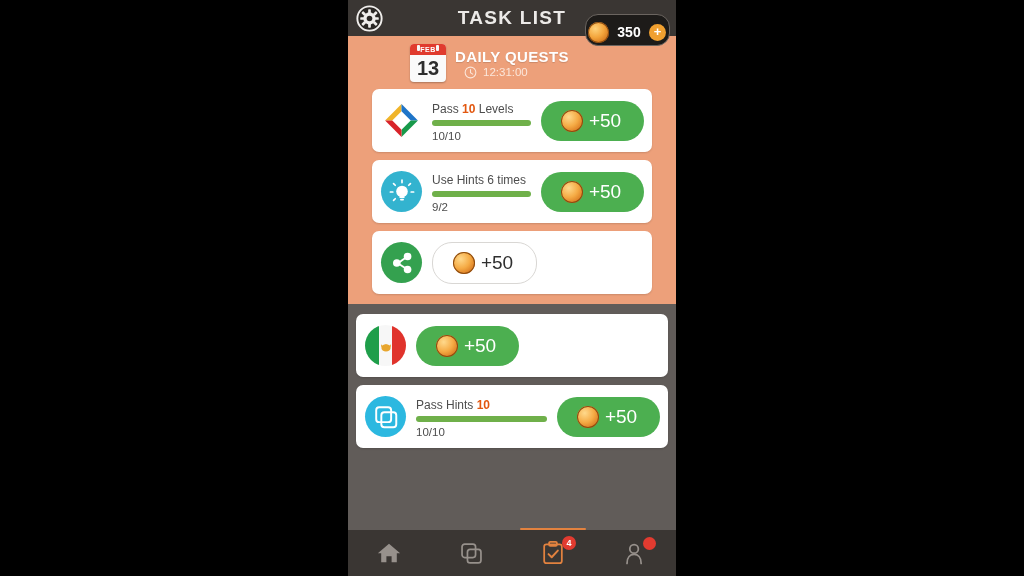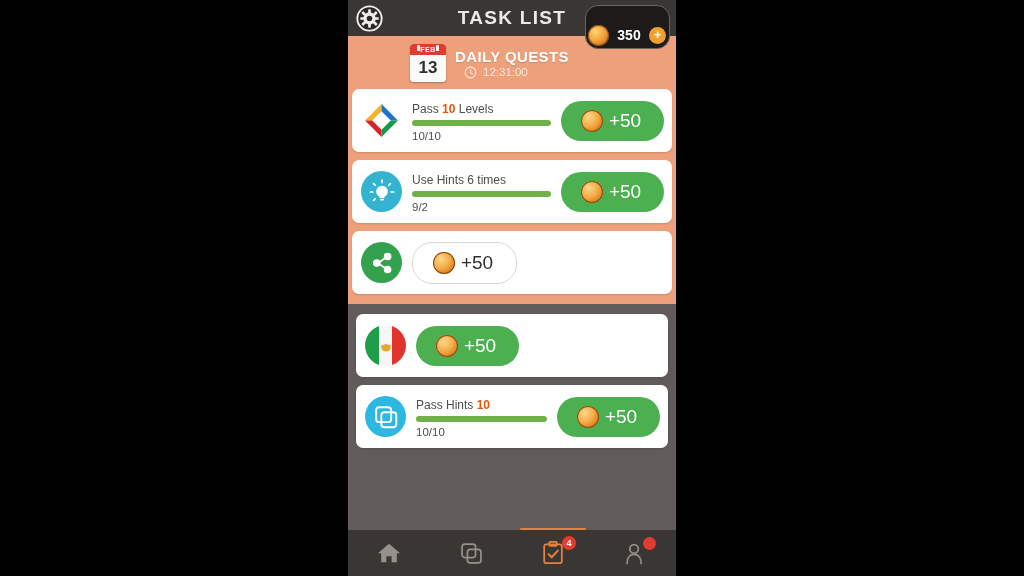--- a/index.html
+++ b/index.html
@@ -7,47 +7,47 @@
   .stage{position:relative;width:1024px;height:576px;background:#000;}
   .phone{position:absolute;left:348px;top:0;width:328px;height:576px;background:#615c59;overflow:hidden;}
 
   
   .topbar{position:relative;height:36px;background:#3a3633;display:flex;align-items:center;}
   .gear-btn{position:absolute;left:6px;top:3px;width:30px;height:30px;border-radius:50%;
             display:flex;align-items:center;justify-content:center;}
   .gear-btn svg{display:block;}
   .app-title{position:absolute;left:0;right:0;top:0;height:48px;line-height:36px;text-align:center;
              color:#eceae8;font-size:19px;font-weight:bold;letter-spacing:1.3px;}
-  .coin-pill{position:absolute;right:6px;top:5px;height:26px;background:#1d1b19;border-radius:13px;
-             display:flex;align-items:center;padding:16px 3px 0 2px;gap:5px;border:1px solid #6b6560;}
+  .coin-pill{position:absolute;right:6px;top:14px;height:26px;background:#1d1b19;border-radius:13px;
+             display:flex;align-items:center;padding:4px 3px 0 2px;gap:5px;border:1px solid #6b6560;}
   .coin-ico{width:21px;height:21px;border-radius:50%;flex:0 0 auto;}
   .coin-ico.gold{background:radial-gradient(circle at 35% 32%,#ffd27a 0%,#f3a43b 45%,#d4761d 78%,#a1500f 100%);
                  box-shadow:inset 0 0 0 1px #8c4b10;}
   .coin-count{color:#fff;font-size:14px;font-weight:bold;min-width:30px;text-align:center;}
   .plus-btn{width:17px;height:17px;border-radius:50%;background:#f0a030;color:#fff;font-size:13px;
             font-weight:bold;line-height:16px;text-align:center;flex:0 0 auto;}
 
   
   .daily-section{background:#eda07a;padding:0 0 10px 0;}
   .daily-head{display:flex;align-items:center;padding:8px 0 7px 62px;gap:9px;}
   .cal{width:36px;height:38px;background:#fafafa;border-radius:4px;overflow:hidden;
        box-shadow:0 1px 2px rgba(0,0,0,.28);flex:0 0 auto;position:relative;}
   .cal-top{height:11px;background:#e03b2e;color:#fff;font-size:7px;font-weight:bold;
            text-align:center;line-height:11px;letter-spacing:.5px;position:relative;}
   .cal-ring{position:absolute;top:1px;width:3px;height:6px;background:#f7f7f7;border-radius:1px;}
   .cal-ring.l{left:7px;} .cal-ring.r{right:7px;}
-  .cal-day{height:27px;line-height:26px;text-align:center;color:#2e2e2e;font-size:17px;font-weight:bold;}
+  .cal-day{height:27px;line-height:26px;text-align:center;color:#2e2e2e;font-size:20px;font-weight:bold;}
   .daily-titles{display:flex;flex-direction:column;gap:1px;}
   .daily-title{color:#fff;font-size:15px;font-weight:bold;letter-spacing:.4px;
                text-shadow:0 1px 1px rgba(0,0,0,.15);}
   .daily-timer{display:flex;align-items:center;gap:6px;padding-left:9px;}
   .timer-txt{color:#fbe6da;font-size:11.5px;}
 
   
-  .task-list{padding:0 4px;display:flex;flex-direction:column;gap:8px;}
+  .task-list{padding:0 24px;display:flex;flex-direction:column;gap:8px;}
   .gray-list{padding:10px 8px 0 8px;display:flex;flex-direction:column;gap:8px;}
   .task{background:#fff;border-radius:7px;height:63px;display:flex;align-items:center;
         padding:0 8px 0 9px;gap:10px;box-shadow:0 1px 2px rgba(0,0,0,.14);}
   .t-icon{width:41px;height:41px;flex:0 0 auto;border-radius:50%;display:flex;
           align-items:center;justify-content:center;overflow:hidden;}
   .t-icon.nobg{border-radius:0;}
   .t-body{flex:1 1 auto;display:flex;flex-direction:column;gap:4px;min-width:0;padding-top:2px;}
   .t-title{font-size:12px;color:#4d4d4d;white-space:nowrap;overflow:hidden;}
   .t-title b{color:#e2570f;font-weight:bold;}
   .t-bar{height:6px;border-radius:3px;background:#3d3a38;width:100%;}

